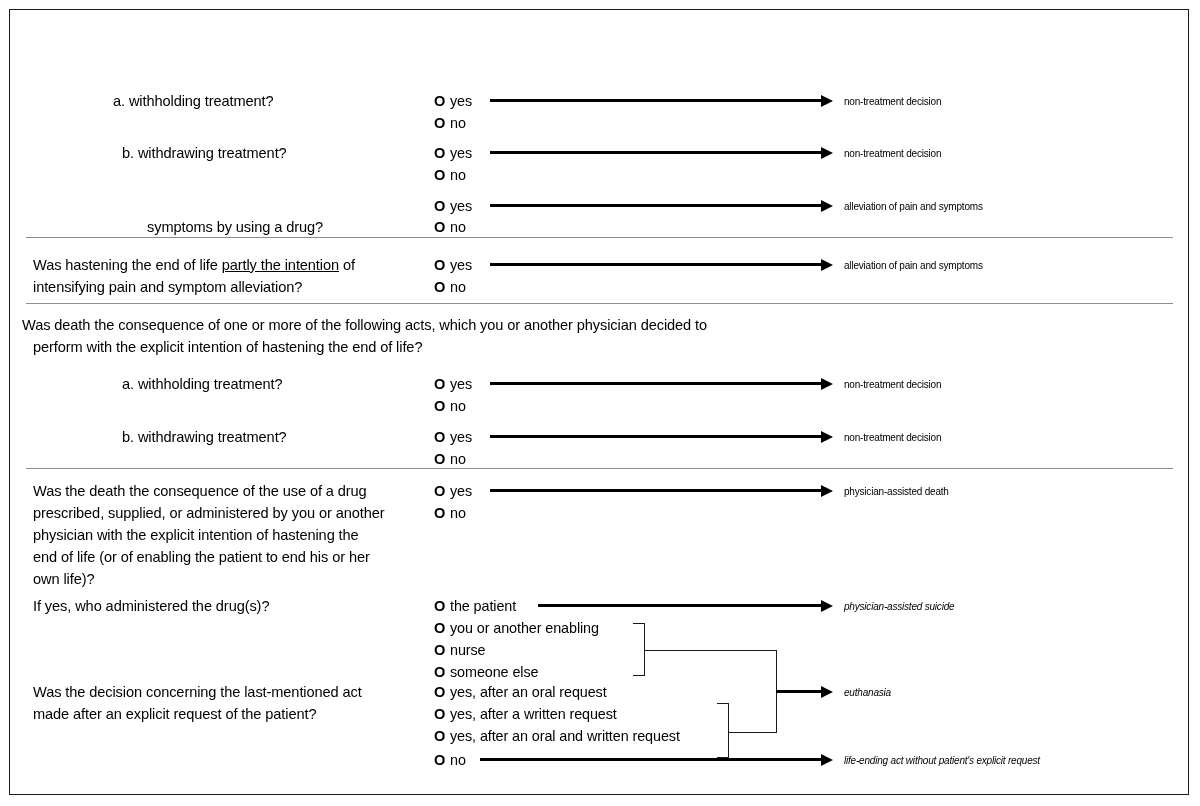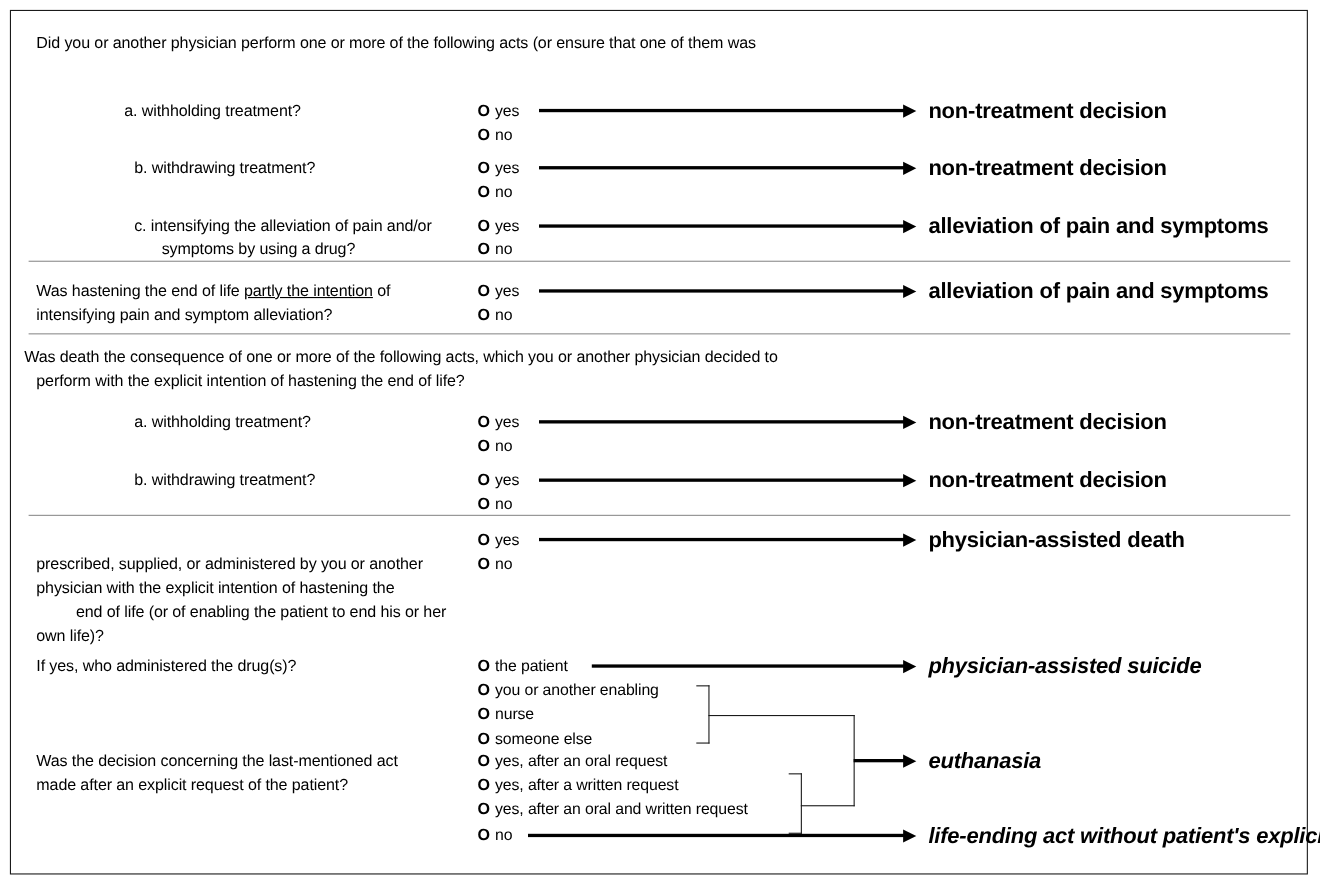--- a/index.html
+++ b/index.html
@@ -30,22 +30,22 @@
   .t {
     position: absolute;
     font-size: 14.6px;
     line-height: 21px;
     white-space: pre;
     letter-spacing: -0.1px;
   }
   .qtext { font-size: 14.6px; }
   .opt   { font-size: 14.4px; }
   .outcome {
-    font-weight: bold;
-    font-size: 20px;
+    font-weight: normal;
+    font-size: 10px;
     letter-spacing: -0.2px;
   }
   .outcome.ital { font-style: italic; }
 
   .bullet {
     position: absolute;
     font-weight: bold;
     font-size: 14.6px;
     font-family: "Liberation Sans", sans-serif;
     line-height: 21px;
@@ -89,39 +89,37 @@
     position: absolute;
     width: 0;
     border-left: 1.6px solid #1a1a1a;
   }
 </style>
 </head>
 <body>
 
 <div id="frame">
 
-  <div class="t qtext" style="left:23px; top:20px;">Did you or another physician perform one or more of the following acts (or ensure that one of them was</div>
 
   <div class="t qtext" style="left:103px; top:81px;">a. withholding treatment?</div>
   <span class="bullet" style="left:424px; top:81px;">O</span>
   <div class="t opt" style="left:440px; top:81px;">yes</div>
   <span class="bullet" style="left:424px; top:103px;">O</span>
   <div class="t opt" style="left:440px; top:103px;">no</div>
   <div class="arrow" style="left:480px; top:89px; width:332px;"></div>
   <div class="t outcome" style="left:834px; top:81px;">non-treatment decision</div>
 
   <div class="t qtext" style="left:112px; top:133px;">b. withdrawing treatment?</div>
   <span class="bullet" style="left:424px; top:133px;">O</span>
   <div class="t opt" style="left:440px; top:133px;">yes</div>
   <span class="bullet" style="left:424px; top:155px;">O</span>
   <div class="t opt" style="left:440px; top:155px;">no</div>
   <div class="arrow" style="left:480px; top:141px; width:332px;"></div>
   <div class="t outcome" style="left:834px; top:133px;">non-treatment decision</div>
 
-  <div class="t qtext" style="left:112px; top:186px;">c. intensifying the alleviation of pain and/or</div>
   <div class="t qtext" style="left:137px; top:207px;">symptoms by using a drug?</div>
   <span class="bullet" style="left:424px; top:186px;">O</span>
   <div class="t opt" style="left:440px; top:186px;">yes</div>
   <span class="bullet" style="left:424px; top:207px;">O</span>
   <div class="t opt" style="left:440px; top:207px;">no</div>
   <div class="arrow" style="left:480px; top:194px; width:332px;"></div>
   <div class="t outcome" style="left:834px; top:186px;">alleviation of pain and symptoms</div>
 
   <div class="sep" style="left:16px; top:227px; width:1147px;"></div>
 
@@ -150,23 +148,24 @@
   <div class="t qtext" style="left:112px; top:417px;">b. withdrawing treatment?</div>
   <span class="bullet" style="left:424px; top:417px;">O</span>
   <div class="t opt" style="left:440px; top:417px;">yes</div>
   <span class="bullet" style="left:424px; top:439px;">O</span>
   <div class="t opt" style="left:440px; top:439px;">no</div>
   <div class="arrow" style="left:480px; top:425px; width:332px;"></div>
   <div class="t outcome" style="left:834px; top:417px;">non-treatment decision</div>
 
   <div class="sep" style="left:16px; top:458px; width:1147px;"></div>
 
+  <div class="t qtext" style="left:23px; top:471px;">Was the death the consequence of the use of a drug</div>
   <div class="t qtext" style="left:23px; top:493px;">prescribed, supplied, or administered by you or another</div>
   <div class="t qtext" style="left:23px; top:515px;">physician with the explicit intention of hastening the</div>
-  <div class="t qtext" style="left:23px; top:537px;margin-left:36px;">end of life (or of enabling the patient to end his or her</div>
+  <div class="t qtext" style="left:23px; top:537px;">end of life (or of enabling the patient to end his or her</div>
   <div class="t qtext" style="left:23px; top:559px;">own life)?</div>
 
   <span class="bullet" style="left:424px; top:471px;">O</span>
   <div class="t opt" style="left:440px; top:471px;">yes</div>
   <span class="bullet" style="left:424px; top:493px;">O</span>
   <div class="t opt" style="left:440px; top:493px;">no</div>
   <div class="arrow" style="left:480px; top:479px; width:332px;"></div>
   <div class="t outcome" style="left:834px; top:471px;">physician-assisted death</div>
 
   <div class="t qtext" style="left:23px; top:586px;">If yes, who administered the drug(s)?</div>

